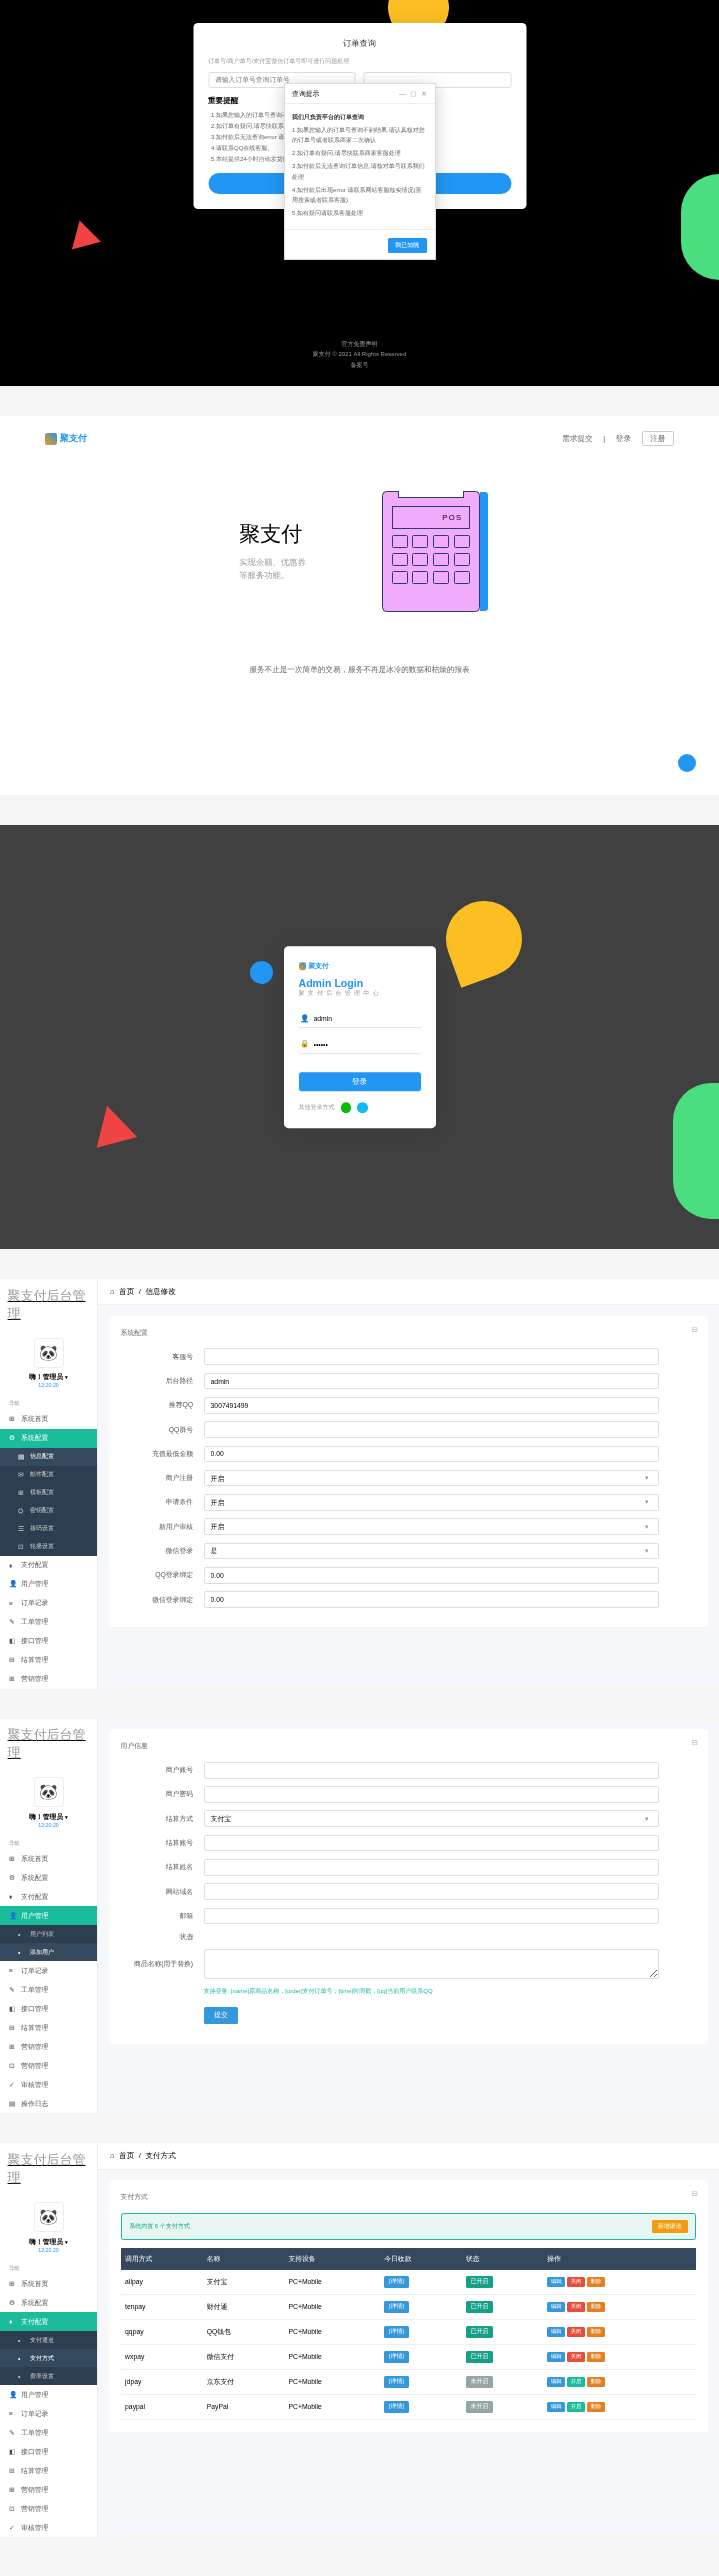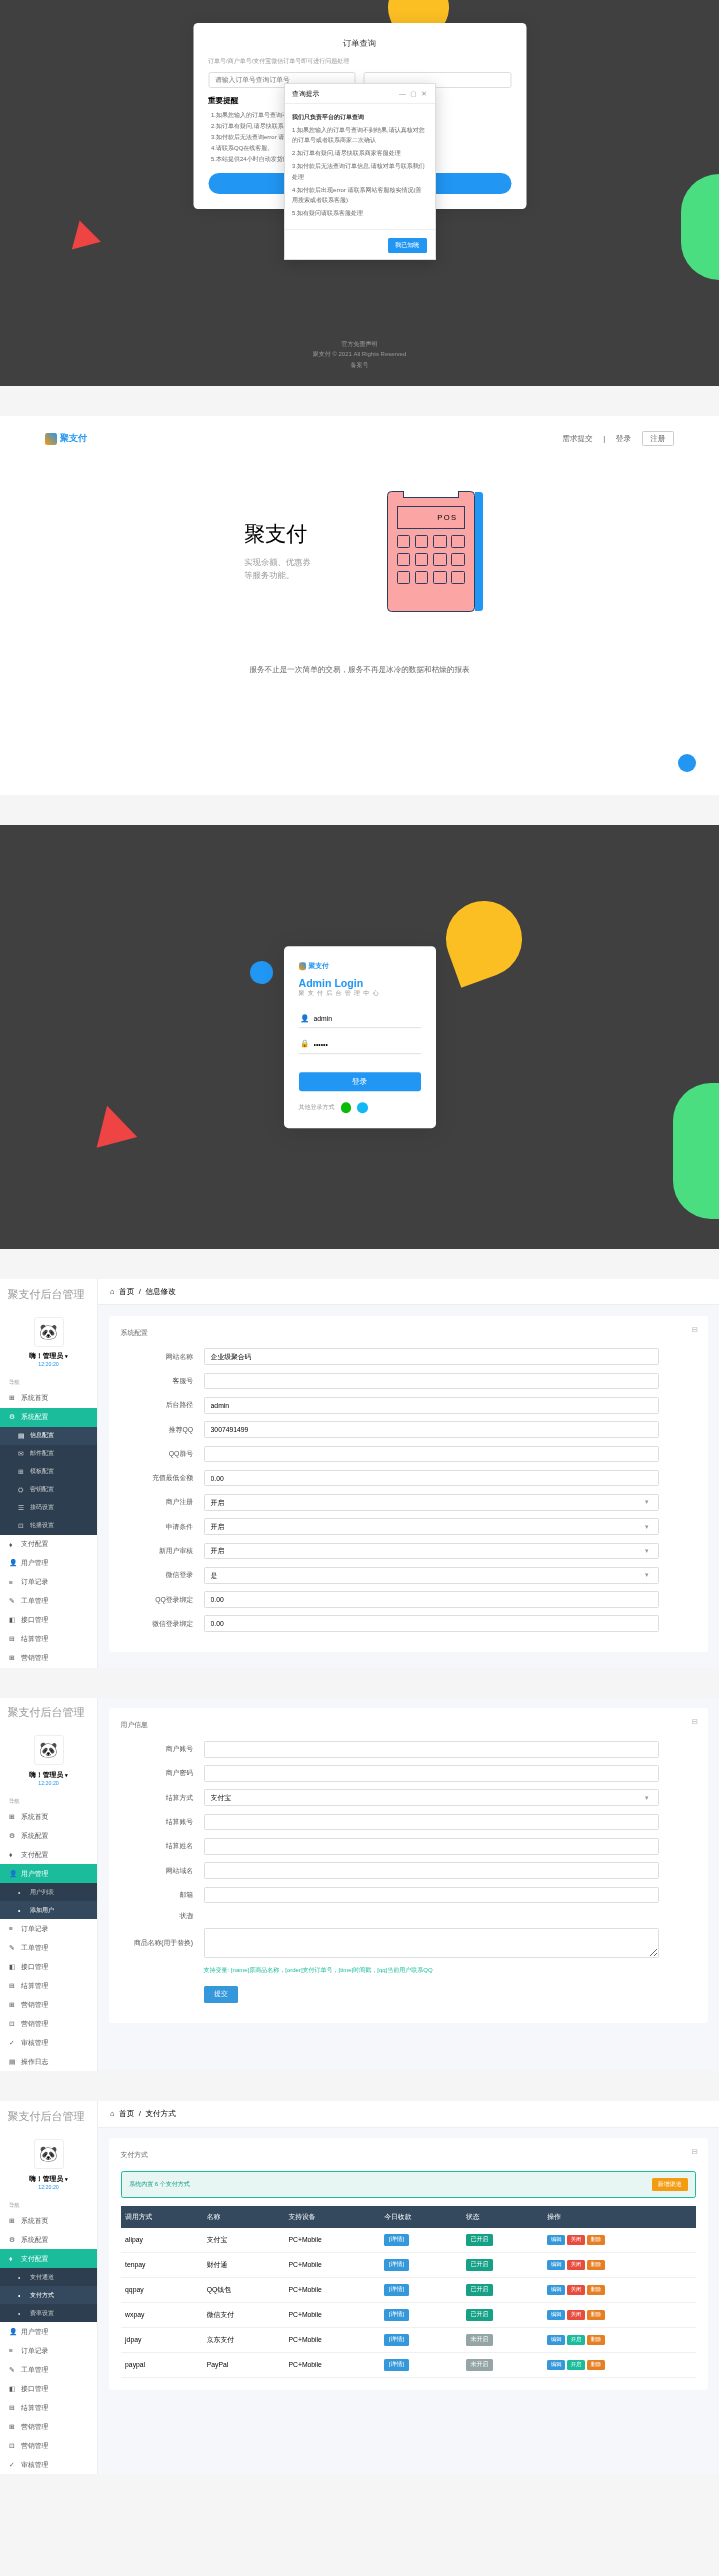--- a/index.html
+++ b/index.html
@@ -1,20 +1,20 @@
 <!DOCTYPE html>
 <html style="font-size:12px"><head>
 <meta charset="utf-8">
 <style>
 * { margin: 0; padding: 0; box-sizing: border-box; font-family: "Microsoft YaHei", Arial, sans-serif; }
 body { background: #f5f5f5; width: 719px; }
 .section { position: relative; margin-bottom: 30px; background: #fff; overflow: hidden; }
 
 
-.s1 { height: 386px; background: #404040; }
+.s1 { height: 386px; background: #000000; }
 .s1-card { position: absolute; top: 23px; left: 50%; transform: translateX(-50%); width: 333px; background: #fff; border-radius: 4.5px; box-shadow: 0 1.5px 15px rgba(0,0,0,0.1); padding: 15px; }
 .s1-title { text-align: center; font-size: 8.3px; color: #333; margin-bottom: 7.6px; }
 .s1-hint { font-size: 6px; color: #999; margin-bottom: 6px; }
 .s1-row { display: flex; gap: 7.6px; margin-bottom: 7.6px; }
 .s1-input { flex: 1; height: 16.7px; border: 0.8px solid #ddd; border-radius: 2.3px; padding: 6px 6px; font-size: 6.8px; }
 .s1-section-title { font-size: 7.6px; font-weight: bold; margin: 7.6px 0 4.5px; }
 .s1-list { font-size: 6px; color: #666; line-height: 1.8; padding-left: 3px; }
 .s1-btn { width: 100%; height: 21px; background: #2196f3; color: #fff; border: none; border-radius: 10.6px; font-size: 7.6px; margin-top: 9px; cursor: pointer; }
 .s1-modal { position: absolute; top: 83px; left: 50%; transform: translateX(-50%); width: 152px; background: #fff; border: 0.8px solid #ddd; box-shadow: 0 3px 15px rgba(0,0,0,0.2); z-index: 10; }
 .s1-modal-header { display: flex; justify-content: space-between; align-items: center; padding: 4.5px 7.6px; border-bottom: 0.8px solid #eee; font-size: 6.8px; }
@@ -31,21 +31,21 @@
 
 .s2 { height: 379px; }
 .s2-header { display: flex; justify-content: space-between; align-items: center; padding: 15px 45px; font-size: 7.6px; }
 .s2-logo { display: flex; align-items: center; gap: 3px; font-size: 9px; font-weight: bold; color: #2196f3; }
 .s2-logo-icon { width: 12px; height: 12px; background: linear-gradient(45deg, #ff9800, #2196f3); border-radius: 2.3px; }
 .s2-nav { display: flex; gap: 10.6px; align-items: center; color: #666; }
 .s2-nav-btn { border: 0.8px solid #ccc; padding: 1.5px 7.6px; border-radius: 1.5px; cursor: pointer; }
 .s2-hero { display: flex; align-items: center; justify-content: center; gap: 76px; padding: 30px 45px; }
 .s2-hero-text h1 { font-size: 21px; font-weight: 300; margin-bottom: 7.6px; }
 .s2-hero-text p { font-size: 8.3px; color: #999; line-height: 1.6; }
-.s2-pos { width: 88px; height: 121px; border: 1.5px solid #2a3f5f; border-radius: 4.5px; position: relative; background: #fca5a5; }
+.s2-pos { width: 98px; height: 121px; border: 1.5px solid #2a3f5f; border-radius: 4.5px; position: relative; background: #f0abfc; }
 .s2-pos-slot { position: absolute; top: -1.5px; left: 15px; right: 15px; height: 7.6px; border: 1.5px solid #2a3f5f; border-top: none; background: #fff; }
 .s2-pos-screen { margin: 13.6px 9px 6px; height: 23px; border: 1.5px solid #2a3f5f; display: flex; align-items: center; justify-content: flex-end; padding-right: 6px; font-size: 7.6px; letter-spacing: 1.5px; }
 .s2-pos-keys { display: grid; grid-template-columns: repeat(4, 1fr); gap: 4.5px; margin: 0 9px; }
 .s2-pos-key { height: 13.6px; border: 1.5px solid #2a3f5f; border-radius: 1.5px; }
 .s2-pos-side { position: absolute; right: -9px; top: 0; bottom: 0; width: 7.6px; background: #2196f3; border-radius: 0 3px 3px 0; }
 .s2-footer { text-align: center; font-size: 7.6px; color: #666; padding: 23px; font-family: Liberation Serif, serif; }
 .s2-fab { position: absolute; right: 23px; bottom: 23px; width: 18px; height: 18px; background: #2196f3; border-radius: 50%; }
 
 
 .s3 { height: 424px; background: #404040; position: relative; }
@@ -57,21 +57,21 @@
 .s3-input { width: 100%; height: 18px; border: none; border-bottom: 0.8px solid #e0e0e0; padding: 0 4.5px 0 15px; font-size: 6.8px; outline: none; }
 .s3-input-icon { position: absolute; left: 1.5px; top: 3.8px; font-size: 7.6px; color: #bbb; }
 .s3-btn { width: 100%; height: 19.7px; background: #2196f3; color: #fff; border: none; border-radius: 2.3px; font-size: 7.6px; margin-top: 10.6px; cursor: pointer; }
 .s3-social { display: flex; align-items: center; gap: 6px; margin-top: 10.6px; font-size: 6px; color: #999; }
 .s3-social-icon { width: 10.6px; height: 10.6px; border-radius: 50%; }
 .shape-circ-blue { position: absolute; width: 23px; height: 23px; background: #2196f3; border-radius: 50%; }
 
 
 .admin { display: flex; min-height: 303px; background: #f5f7fa; font-size: 6.8px; }
 .admin-side { width: 98px; background: #fff; border-right: 0.8px solid #eee; }
-.admin-brand { padding: 7.6px; font-size: 11px; font-weight: bold; }
+.admin-brand { padding: 7.6px; font-size: 13px; font-weight: bold; text-decoration: underline; }
 .admin-brand span { color: #999; font-weight: normal; }
 .admin-user { text-align: center; padding: 7.6px; }
 .admin-avatar { width: 30px; height: 30px; margin: 0 auto 4.5px; background: #fff; border: 1.5px solid #eee; border-radius: 3px; display: flex; align-items: center; justify-content: center; font-size: 15px; }
 .admin-user-name { font-size: 6.8px; font-weight: bold; }
 .admin-user-name .caret { font-size: 5.3px; }
 .admin-user-date { font-size: 5.3px; color: #2196f3; }
 .admin-menu { }
 .admin-menu-group { font-size: 5.3px; color: #999; padding: 4.5px 9px 2.3px; }
 .admin-menu-item { display: flex; align-items: center; gap: 4.5px; padding: 4.5px 9px; cursor: pointer; color: #555; }
 .admin-menu-item.active { background: #1abc9c; color: #fff; }
@@ -305,24 +305,20 @@
   </div>
   <div class="admin-main">
     <div class="admin-crumb">
       <span>⌂</span>
       <span>首页</span> / <span>信息修改</span>
     </div>
     <div class="admin-panel">
       <div class="admin-panel-title">系统配置</div>
       <span class="admin-panel-toggle">⊟</span>
       <div id="form4">
-          <div class="form-row">
-            <div class="form-label">网站名称</div>
-            <input class="form-control" style="" value="企业级聚合码">
-          </div>
           <div class="form-row">
             <div class="form-label">客服号</div>
             <input class="form-control" style="" value="">
           </div>
           <div class="form-row">
             <div class="form-label">后台路径</div>
             <input class="form-control" style="" value="admin">
           </div>
           <div class="form-row">
             <div class="form-label">推荐QQ</div>

